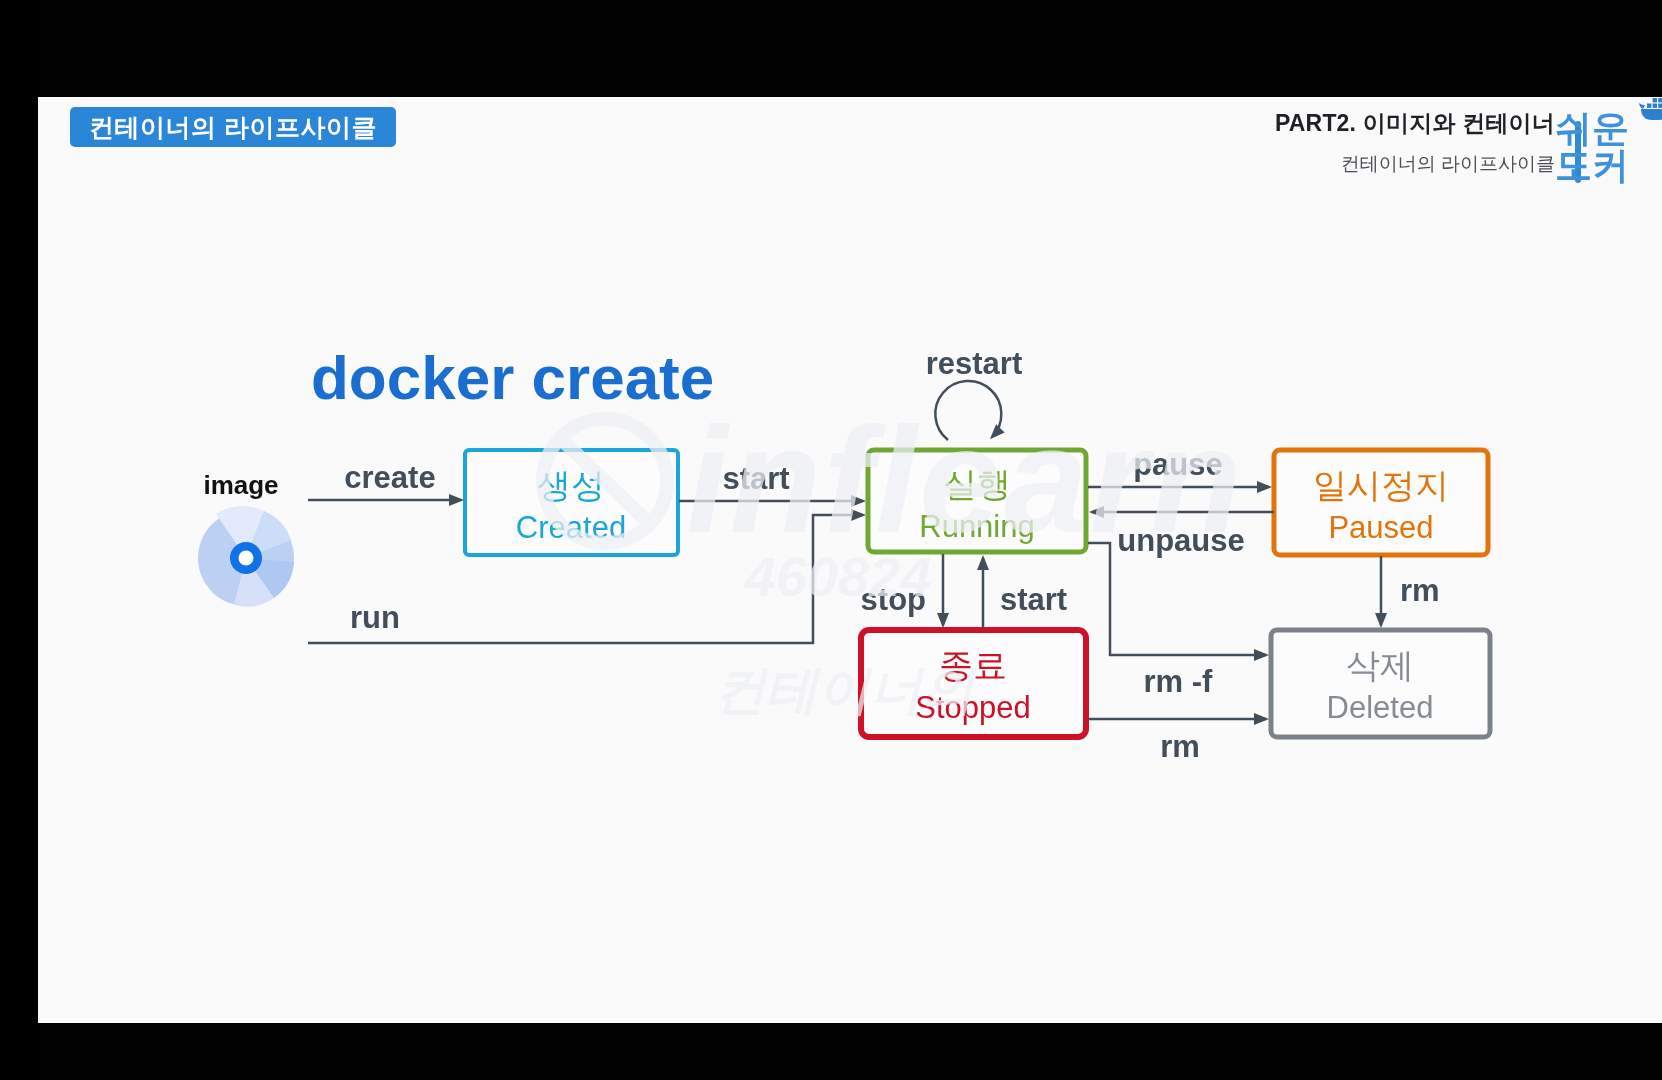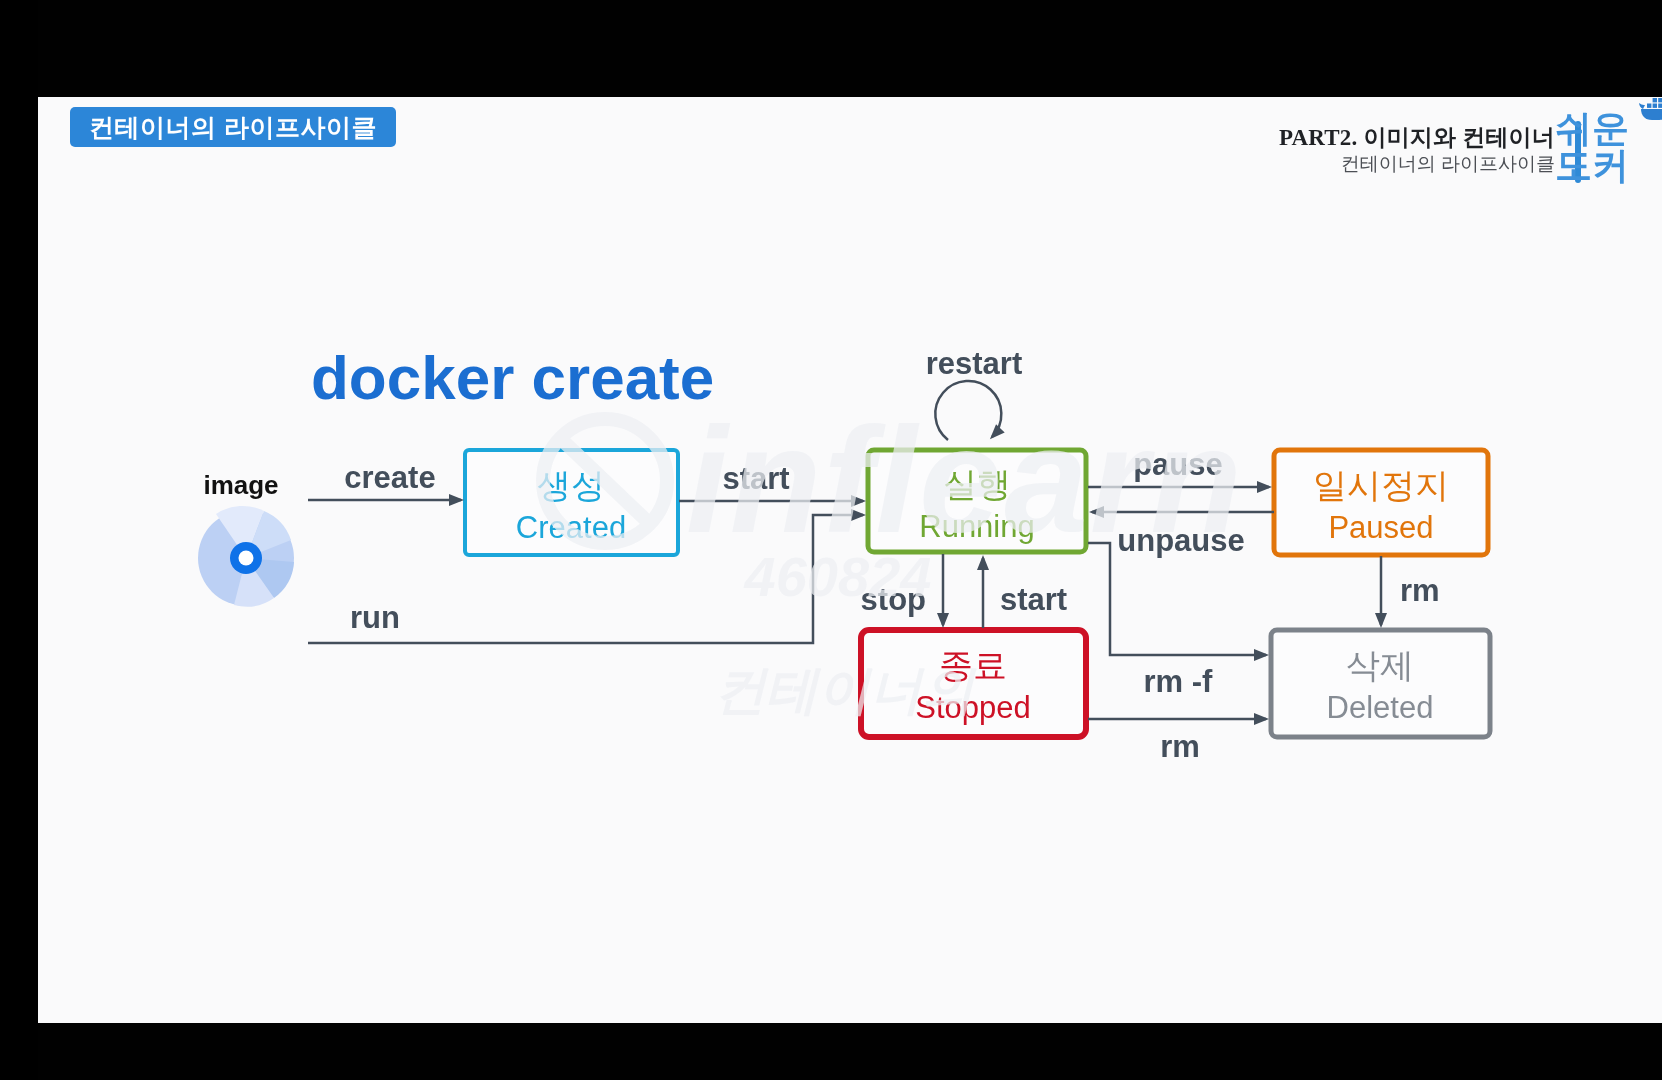--- a/index.html
+++ b/index.html
@@ -7,22 +7,22 @@
          font-family:"Liberation Sans", sans-serif;margin-left:38px;}
   .top-bar{position:absolute;left:0;top:0;width:1662px;height:97px;background:#010101;}
   .bottom-bar{position:absolute;left:0;top:1023px;width:1662px;height:57px;background:#010101;}
   .status-dot{position:absolute;left:1638px;top:12px;width:11px;height:11px;border-radius:50%;background:#d89a34;}
   .slide{position:absolute;left:0;top:97px;width:1662px;height:926px;background:#fafafb;}
 
   .section-badge{position:absolute;left:32px;top:107px;width:326px;height:40px;background:#2c86d8;
     border-radius:5px;display:flex;align-items:center;justify-content:center;z-index:4;}
   .section-badge span{color:#fff;font-size:25px;font-weight:bold;letter-spacing:0.5px;}
 
-  .part-title{position:absolute;right:145px;top:122px;text-align:right;color:#1f2125;
-    font-size:23px;font-weight:bold;letter-spacing:0.2px;z-index:4;font-family:Liberation Serif, serif;}
+  .part-title{position:absolute;right:145px;top:108px;text-align:right;color:#1f2125;
+    font-size:23px;font-weight:bold;letter-spacing:0.2px;z-index:4;}
   .part-subtitle{position:absolute;right:145px;top:151px;text-align:right;color:#4c4f55;
     font-size:19px;z-index:4;}
   .header-divider{position:absolute;left:1537px;top:121px;width:6px;height:62px;background:#2f8ad6;
     border-radius:3px;z-index:4;}
   .brand-logo{position:absolute;left:1517px;top:110px;color:#3e92dc;font-size:37px;font-weight:bold;
     line-height:37px;z-index:4;}
   .whale{position:absolute;left:1601px;top:97px;width:36px;height:24px;z-index:5;}
 
   svg.diagram{position:absolute;left:0;top:0;z-index:2;}
   svg text{font-family:"Liberation Sans", sans-serif;}

